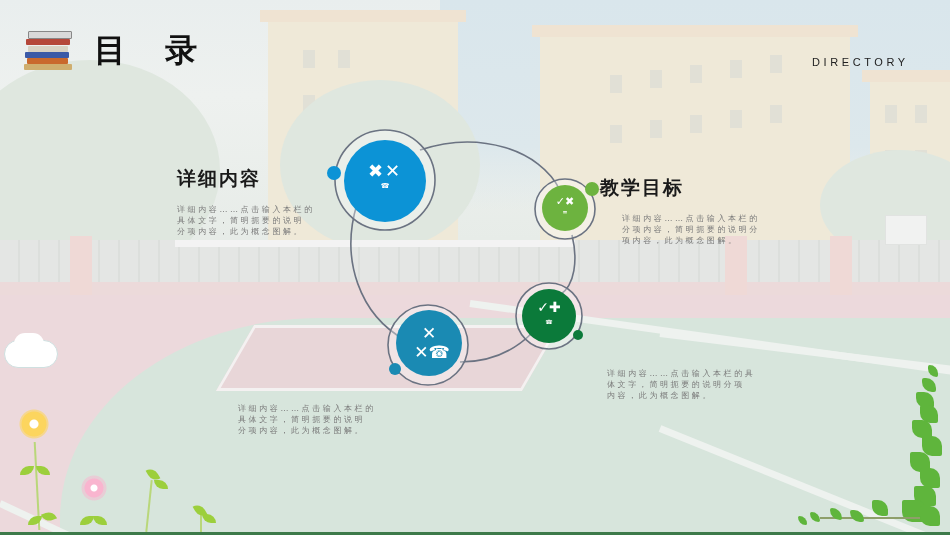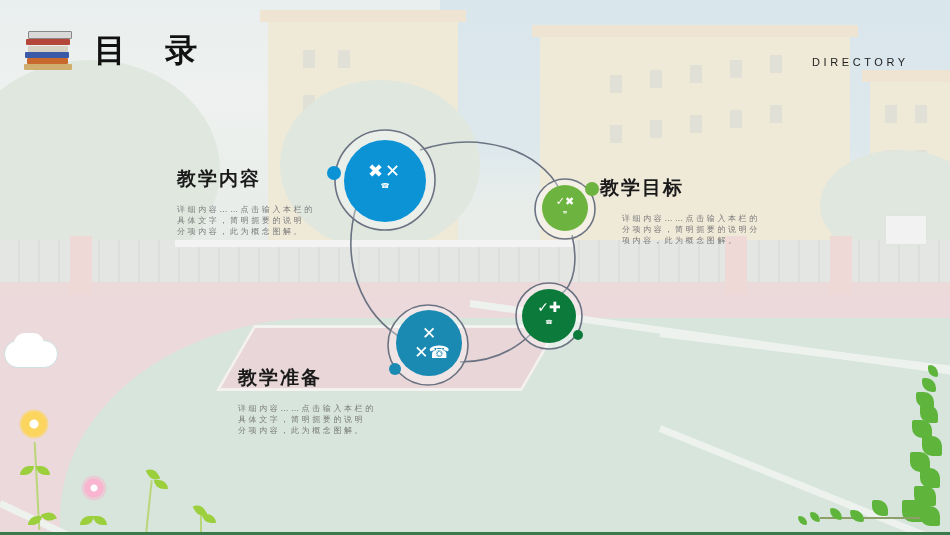--- a/index.html
+++ b/index.html
@@ -157,36 +157,40 @@
   </div>
   <div class="node-glyph" style="left:529px;top:300px;width:40px;">
     <div style="font-size:14px;">✓✚</div>
     <div style="font-size:6px;margin-top:5px;">☎</div>
   </div>
   <div class="node-glyph" style="left:404px;top:325px;width:50px;font-weight:normal;">
     <div style="font-size:17px;">✕</div>
     <div style="font-size:17px;margin-top:2px;padding-left:6px;">✕☎</div>
   </div>
 
-  <div class="item-title" style="left:177px;top:166px;">教学内容</div>
+  <div class="item-title" style="left:177px;top:166px;">详细内容</div>
   <div class="item-desc" style="left:177px;top:204px;">
     <div>详细内容……点击输入本栏的</div>
     <div>具体文字，简明扼要的说明</div>
     <div>分项内容，此为概念图解。</div>
   </div>
 
   <div class="item-title" style="left:600px;top:175px;">教学目标</div>
   <div class="item-desc" style="left:622px;top:213px;">
     <div>详细内容……点击输入本栏的</div>
     <div>分项内容，简明扼要的说明分</div>
     <div>项内容，此为概念图解。</div>
   </div>
 
-
-  <div class="item-title" style="left:238px;top:365px;">教学准备</div>
+  <div class="item-desc" style="left:607px;top:368px;">
+    <div>详细内容……点击输入本栏的具</div>
+    <div>体文字，简明扼要的说明分项</div>
+    <div>内容，此为概念图解。</div>
+  </div>
+
   <div class="item-desc" style="left:238px;top:403px;">
     <div>详细内容……点击输入本栏的</div>
     <div>具体文字，简明扼要的说明</div>
     <div>分项内容，此为概念图解。</div>
   </div>
 
   <div>
     <div class="cloud" style="left:4px;top:340px;width:52px;height:26px;"></div>
     <div class="cloud" style="left:14px;top:333px;width:30px;height:22px;border:none;"></div>
   </div>

